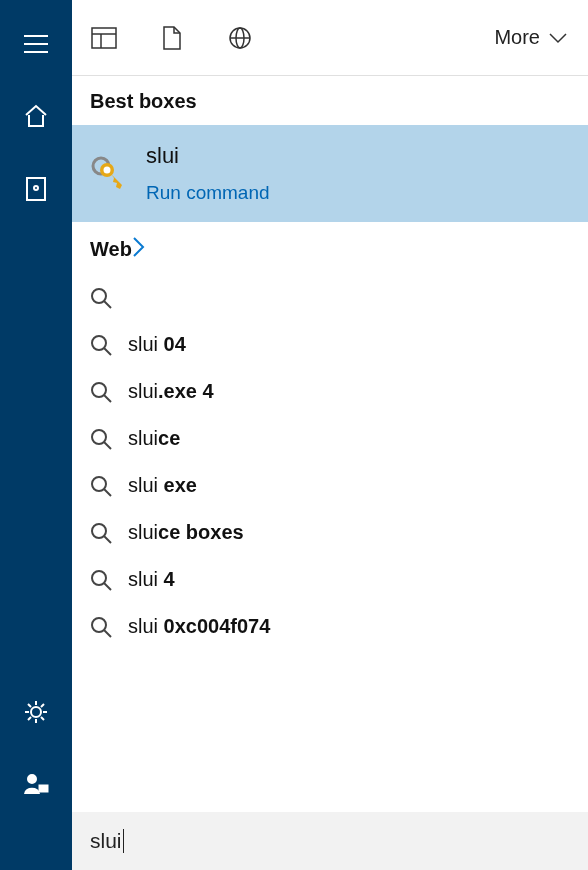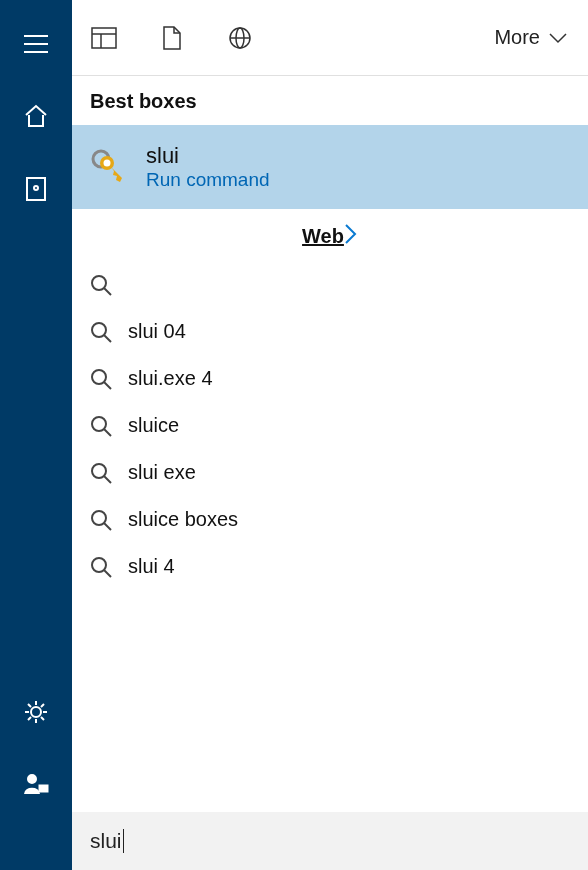--- a/index.html
+++ b/index.html
@@ -76,38 +76,37 @@
   }
   .best-match-item {
     background: #b3d4ea;
     display: flex;
     align-items: center;
     padding: 18px 18px;
     gap: 18px;
   }
   .key-icon { width: 38px; height: 38px; }
   .bm-title { font-size: 22px; color: #111; }
-  .bm-sub { font-size: 19px; color: #0066b4; margin-top:0;}
+  .bm-sub { font-size: 19px; color: #0066b4; margin-top:13px;}
   .web-header {
-    display:flex; align-items:center; justify-content:center;
+    display:flex; align-items:center; justify-content:flex-start;
     padding-right: 18px;
-    text-decoration: underline;
   }
   .chevron-right { color:#0066b4; }
   .results { flex:1; overflow:hidden; }
   .result-row {
     display: flex;
     align-items: center;
     gap: 16px;
     padding: 12px 18px 12px 18px;
     cursor: pointer;
     font-size: 20px;
     color: #111;
   }
-  .result-row .rlabel b { font-weight: 400; }
+  .result-row .rlabel b { font-weight: 700; }
   .result-row .rlabel .hint { color: #888; font-weight:400;}
   .mag { width:22px; height:22px; flex-shrink:0;}
   .mag svg { stroke:#444; fill:none; stroke-width:2;}
   .fake-input {
     height:58px;
     background:#f2f2f2;
     padding:0 18px;
     font-size:21px;
     color:#222;
     display:flex;
@@ -264,20 +263,27 @@
           </svg></span>
         <span class="rlabel">slui<b>ce boxes</b></span>
       </div>
       <div class="result-row">
         <span class="mag"><svg width="22" height="22" viewBox="0 0 22 22">
             <circle cx="9" cy="9" r="7"></circle>
             <line x1="14" y1="14" x2="21" y2="21"></line>
           </svg></span>
         <span class="rlabel">slui <b>4</b></span>
       </div>
+      <div class="result-row">
+        <span class="mag"><svg width="22" height="22" viewBox="0 0 22 22">
+            <circle cx="9" cy="9" r="7"></circle>
+            <line x1="14" y1="14" x2="21" y2="21"></line>
+          </svg></span>
+        <span class="rlabel">slui <b>0xc004f074</b></span>
+      </div>
     </div>
 
   <div class="fake-input">
     <span id="search-text">slui</span>
       <span class="cursorline"></span>
   </div>
 
 </div>
 
 </body></html>

